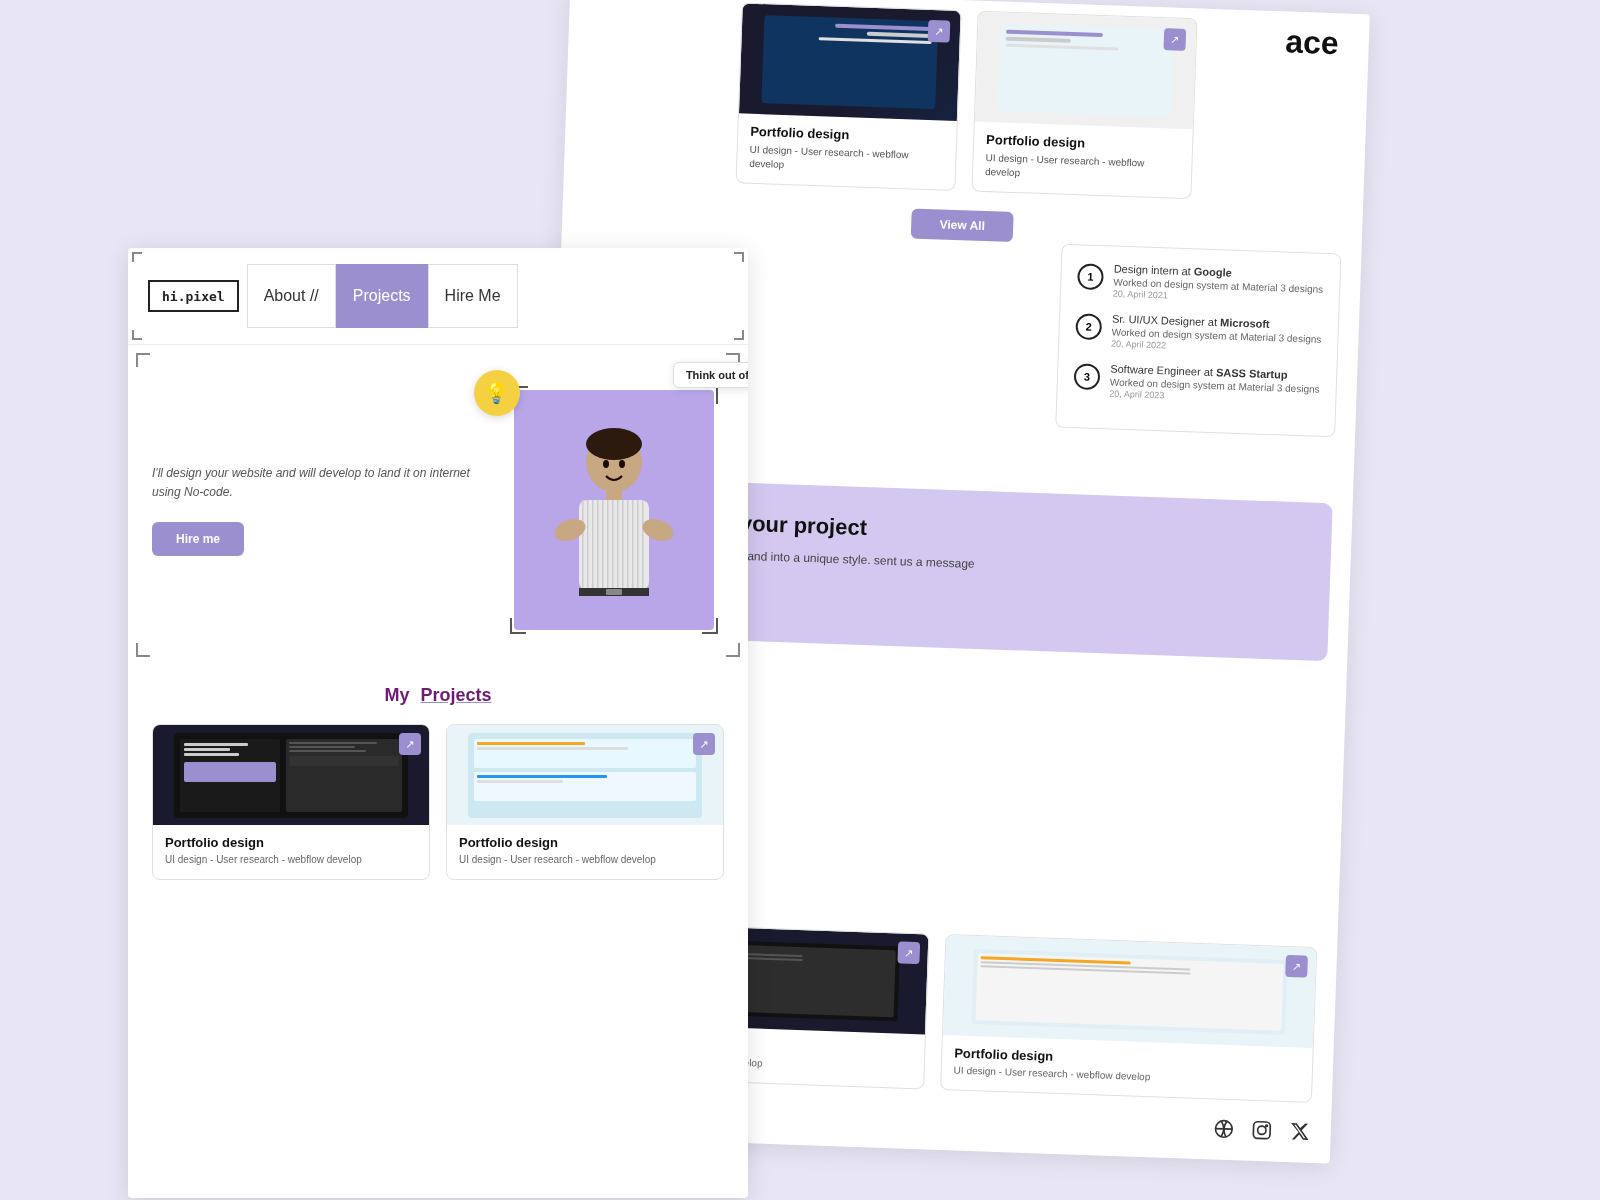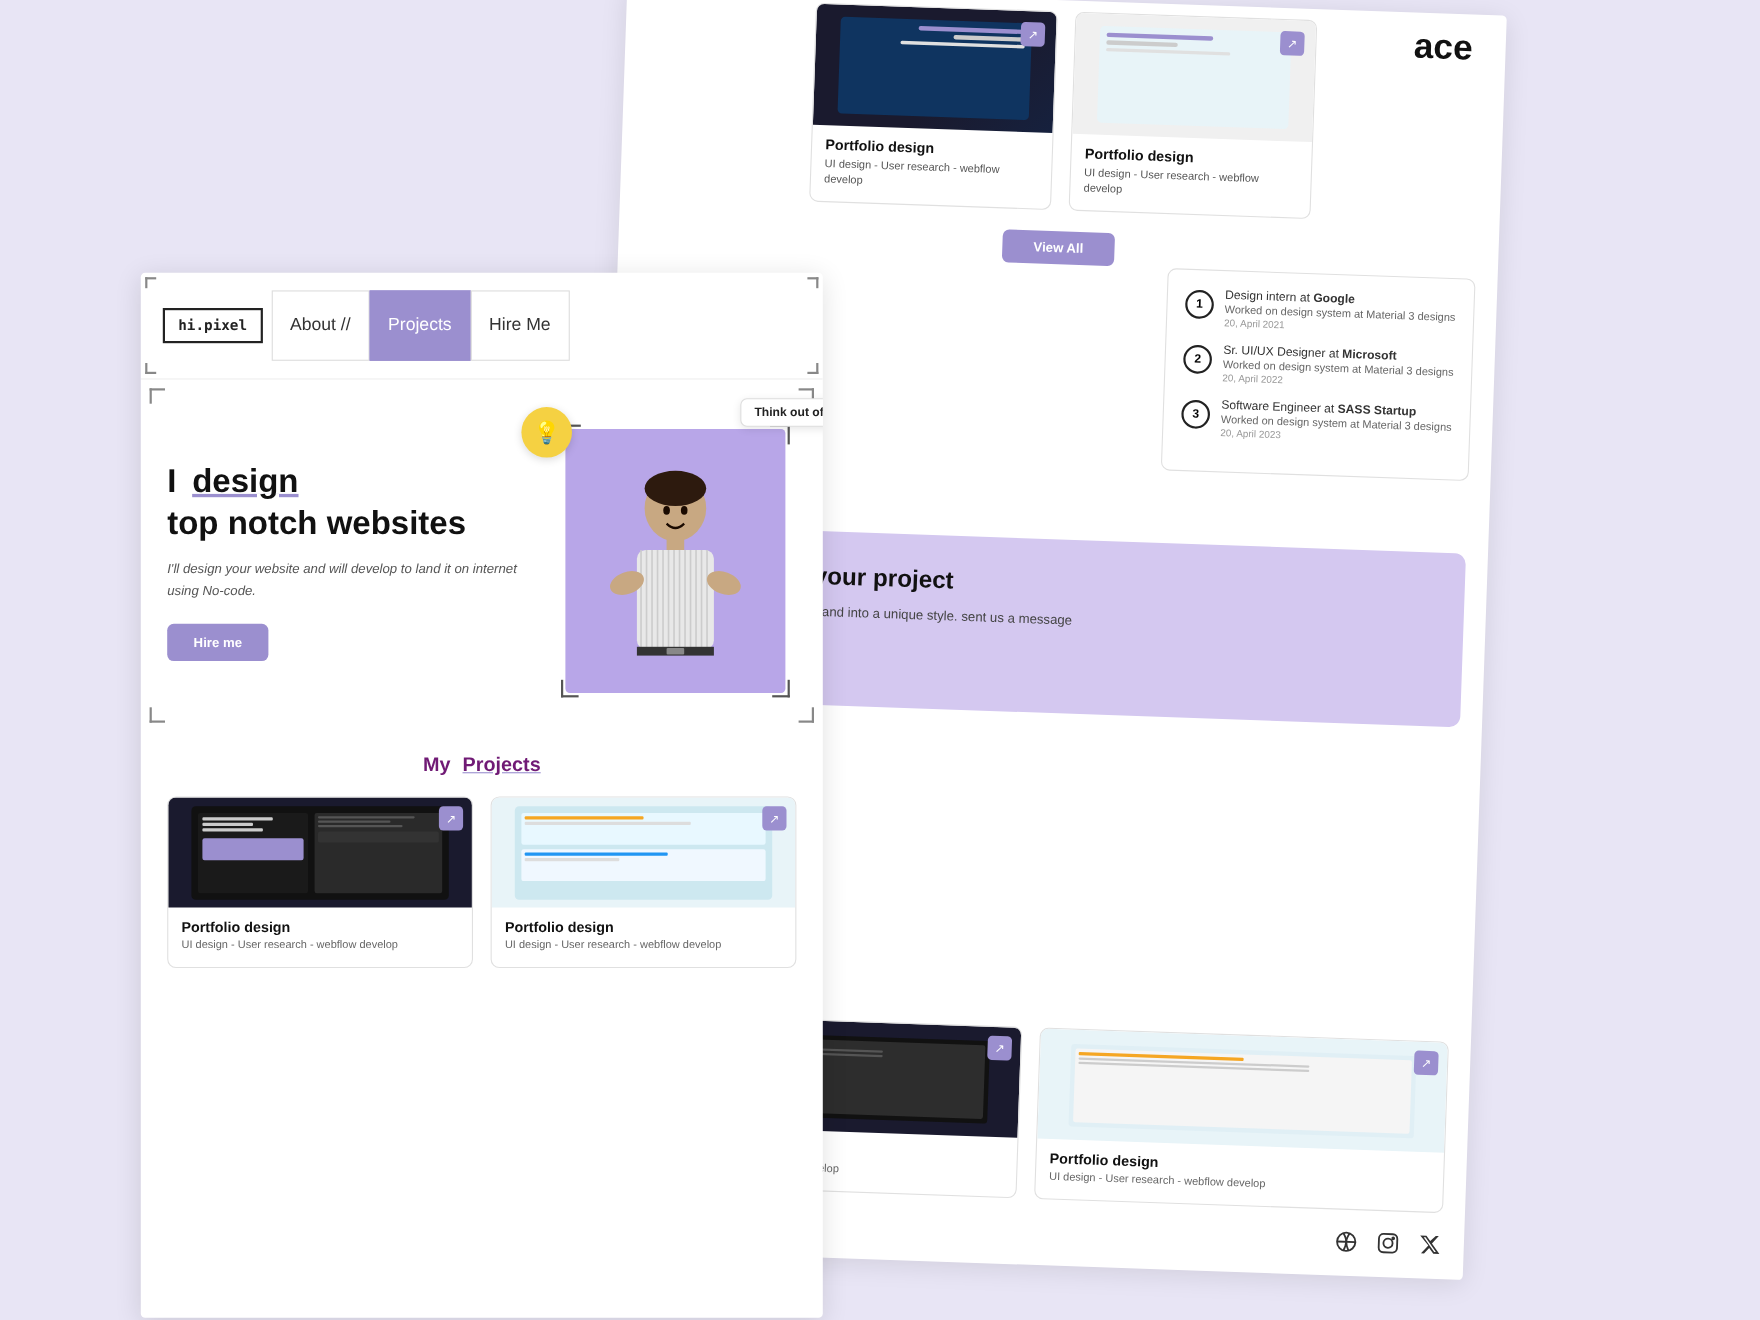--- a/index.html
+++ b/index.html
@@ -835,26 +835,20 @@
   </div>
 
   <div class="hero-section">
 
     <div style="position:absolute; top:8px; left:8px; width:14px; height:14px; border-top:2px solid #888; border-left:2px solid #888;"></div>
     <div style="position:absolute; top:8px; right:8px; width:14px; height:14px; border-top:2px solid #888; border-right:2px solid #888;"></div>
     <div style="position:absolute; bottom:8px; left:8px; width:14px; height:14px; border-bottom:2px solid #888; border-left:2px solid #888;"></div>
     <div style="position:absolute; bottom:8px; right:8px; width:14px; height:14px; border-bottom:2px solid #888; border-right:2px solid #888;"></div>
 
     <div class="hero-text">
-      <div class="hero-title">
-        <span>I</span>
-        <span class="underline" style="margin-left: 6px;">design</span>
-        <br>
-        <span>top notch websites</span>
-      </div>
       <div class="hero-desc">I'll design your website and will develop to land it on internet using No-code.</div>
       <button class="hire-btn">Hire me</button>
     </div>
 
     <div class="hero-image-wrap">
 
       <div class="lightbulb-badge">
         💡
       </div>
 

